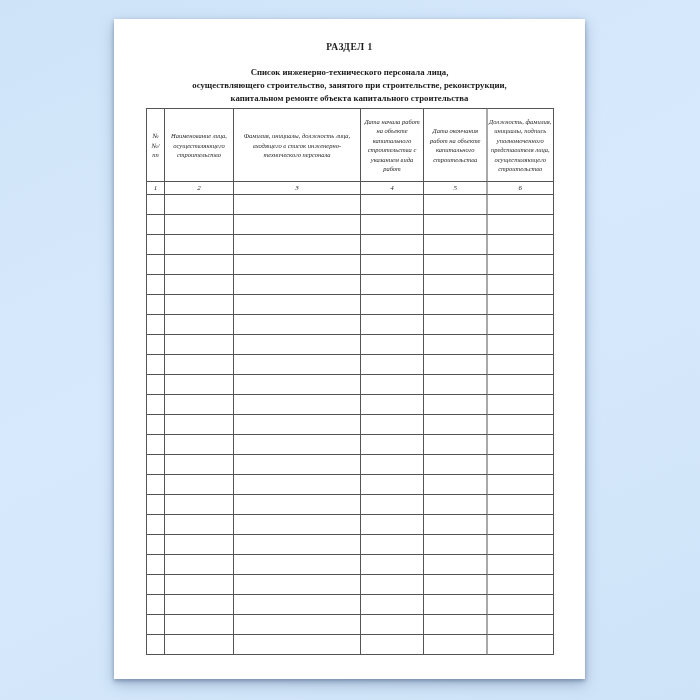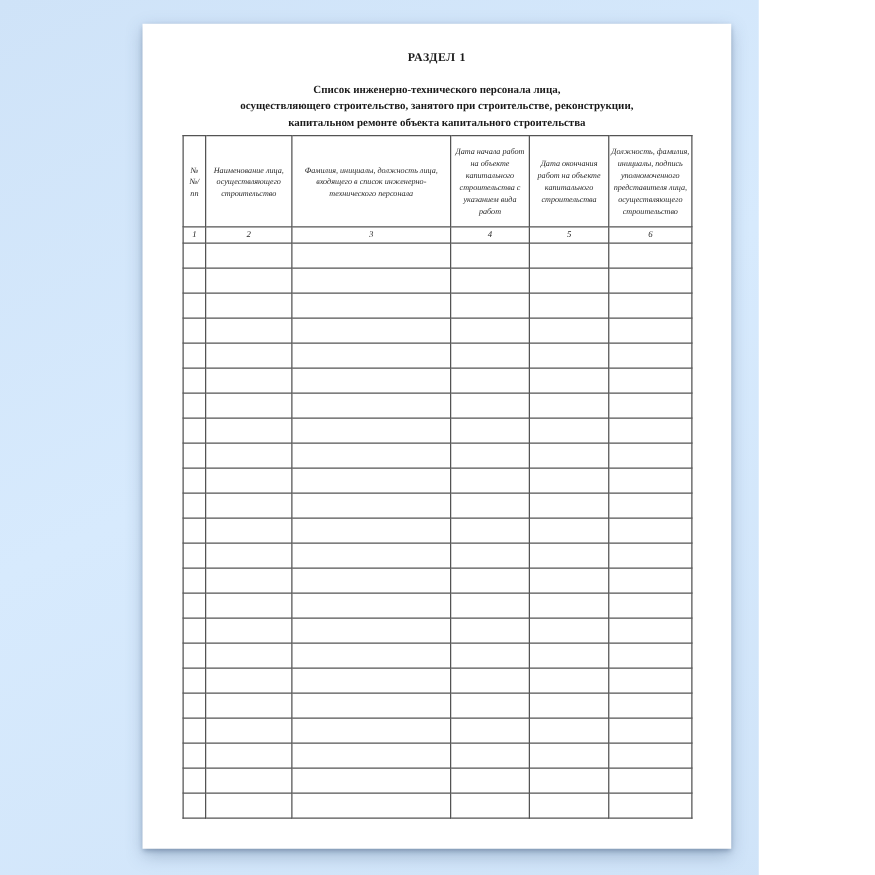--- a/index.html
+++ b/index.html
@@ -6,21 +6,21 @@
     margin: 0;
     padding: 0;
     width: 700px;
     height: 700px;
     overflow: hidden;
     background: #ffffff;
     font-family: "Liberation Serif", serif;
   }
   .viewport {
     position: relative;
-    width: 607px;
+    width: 700px;
     height: 700px;
     overflow: hidden;
   }
   
   .scale {
     position: absolute;
     left: 0; top: 0;
     width: 1400px;
     height: 1400px;
     transform: scale(0.5);

